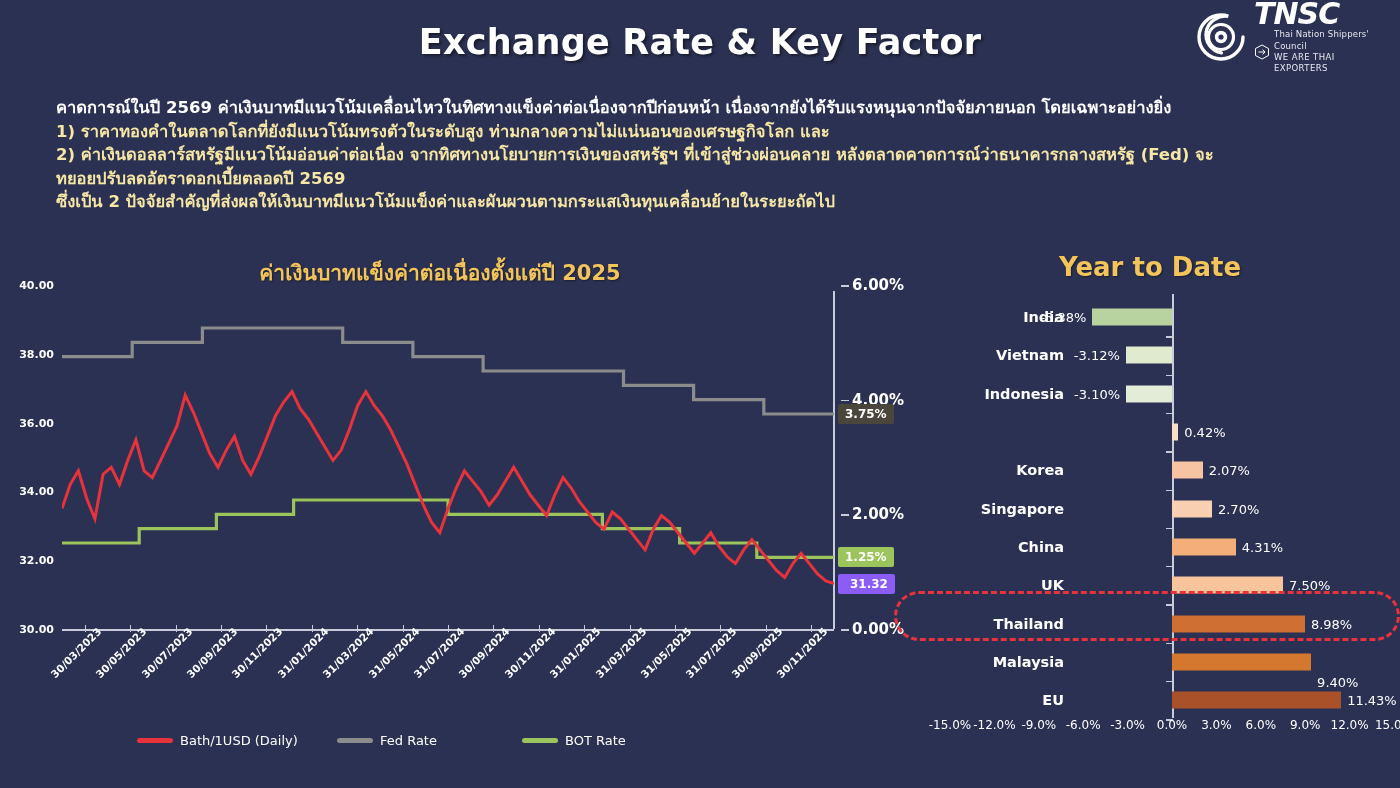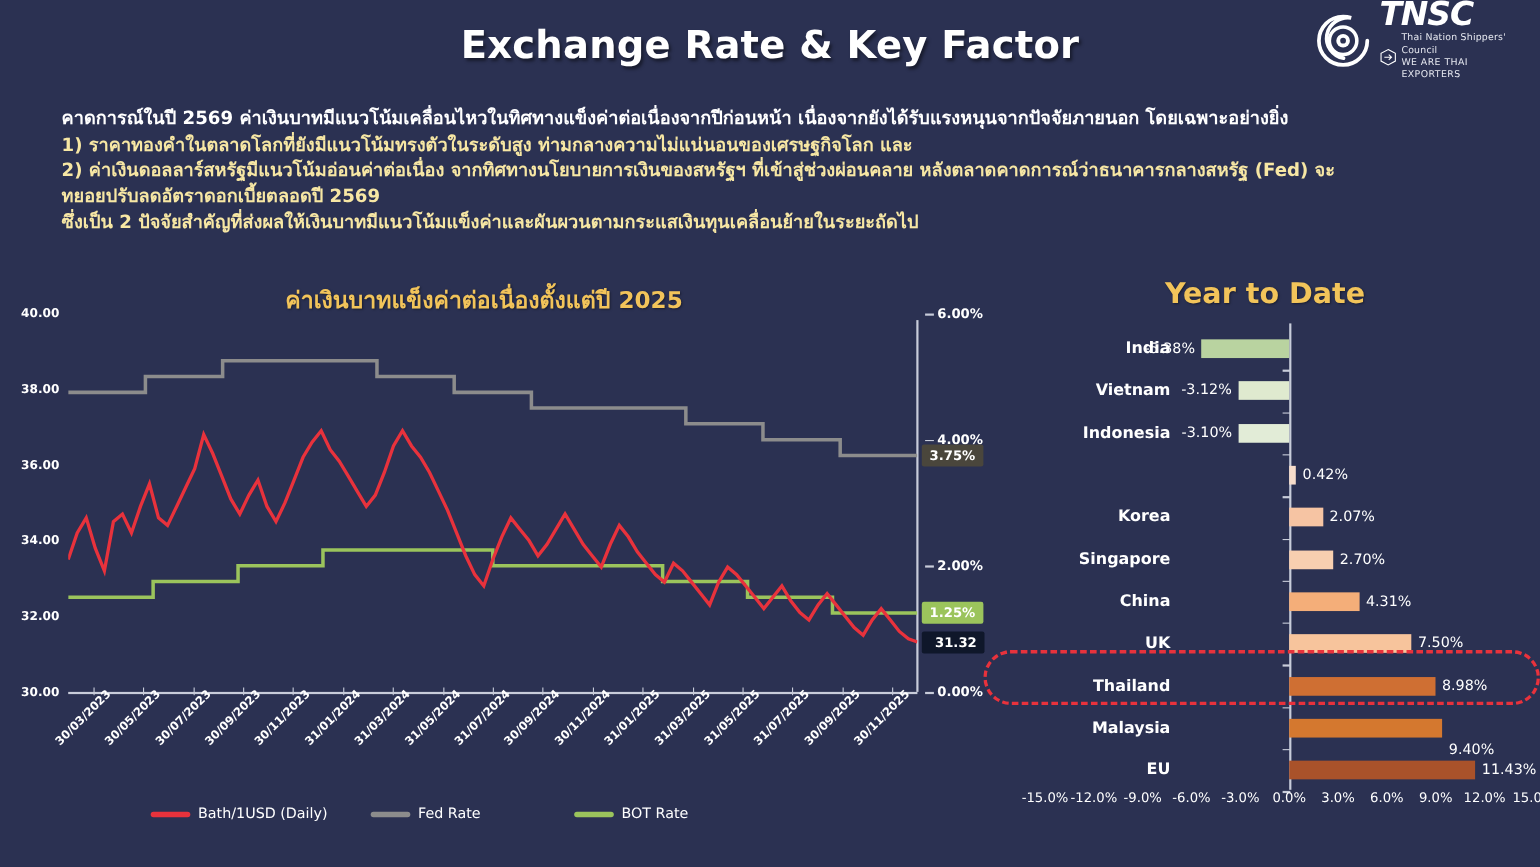--- a/index.html
+++ b/index.html
@@ -44,21 +44,21 @@
   .lchart { position: absolute; left: 0px; top: 285px; width: 900px; height: 470px; }
 
   .yaxis-left { position: absolute; left: 0; top: 0; width: 62px; height: 350px; }
   .yaxis-left .tick {
     position: absolute; right: 8px; transform: translateY(-50%);
     color: #ffffff; font-size: 11px; font-weight: bold; white-space: nowrap;
   }
   .yaxis-right { position: absolute; left: 838px; top: 0; width: 62px; height: 350px; }
   .yaxis-right .tick {
     position: absolute; left: 14px; transform: translateY(-50%);
-    color: #ffffff; font-size: 12px; font-weight: bold; white-space: nowrap;
+    color: #ffffff; font-size: 15px; font-weight: bold; white-space: nowrap;
   }
   .axis-line-r { position: absolute; left: 833px; top: 6px; width: 1.5px; height: 338px; background: #c8ccda; }
   .axis-line-b { position: absolute; left: 62px; top: 344px; width: 772px; height: 1.5px; background: #c8ccda; }
   .plot { position: absolute; left: 62px; top: 0px; width: 772px; height: 344px; overflow: visible; }
 
   .badge {
     position: absolute; padding: 3px 7px; border-radius: 2px;
     font-size: 12px; font-weight: bold; color: #ffffff; white-space: nowrap;
   }
 
@@ -166,21 +166,21 @@
     <div class="plot" id="plot">
       <svg width="772" height="344" viewBox="0 0 772 344">
         <polyline id="fed-line" fill="none" stroke="#8c8c8c" stroke-width="3.2" points="0.0,71.7 70.2,71.7 70.2,57.3 140.4,57.3 140.4,43.0 210.5,43.0 210.5,43.0 280.7,43.0 280.7,57.3 350.9,57.3 350.9,71.7 421.1,71.7 421.1,86.0 491.3,86.0 491.3,86.0 561.5,86.0 561.5,100.3 631.6,100.3 631.6,114.7 701.8,114.7 701.8,129.0 772.0,129.0"></polyline>
         <polyline id="bot-line" fill="none" stroke="#9bc45c" stroke-width="3.2" points="0.0,258.0 77.2,258.0 77.2,243.7 154.4,243.7 154.4,229.3 231.6,229.3 231.6,215.0 308.8,215.0 308.8,215.0 386.0,215.0 386.0,229.3 463.2,229.3 463.2,229.3 540.4,229.3 540.4,243.7 617.6,243.7 617.6,258.0 694.8,258.0 694.8,272.3 772.0,272.3"></polyline>
         <polyline id="fx-line" fill="none" stroke="#e8323c" stroke-width="3" points="0.0,223.6 8.2,199.5 16.4,185.8 24.6,213.3 32.9,233.9 41.1,189.2 49.3,182.3 57.5,199.5 65.7,175.4 73.9,154.8 82.1,185.8 90.3,192.6 98.6,175.4 106.8,158.2 115.0,141.0 123.2,110.1 131.4,127.3 139.6,147.9 147.8,168.6 156.0,182.3 164.3,165.1 172.5,151.4 180.7,175.4 188.9,189.2 197.1,172.0 205.3,151.4 213.5,130.7 221.7,117.0 230.0,106.6 238.2,123.8 246.4,134.2 254.6,147.9 262.8,161.7 271.0,175.4 279.2,165.1 287.4,144.5 295.7,120.4 303.9,106.6 312.1,120.4 320.3,130.7 328.5,144.5 336.7,161.7 344.9,178.9 353.1,199.5 361.4,220.2 369.6,237.4 377.8,247.7 386.0,223.6 394.2,203.0 402.4,185.8 410.6,196.1 418.9,206.4 427.1,220.2 435.3,209.8 443.5,196.1 451.7,182.3 459.9,196.1 468.1,209.8 476.3,220.2 484.6,230.5 492.8,209.8 501.0,192.6 509.2,203.0 517.4,216.7 525.6,227.0 533.8,237.4 542.0,244.2 550.3,227.0 558.5,233.9 566.7,244.2 574.9,254.6 583.1,264.9 591.3,244.2 599.5,230.5 607.7,237.4 616.0,247.7 624.2,258.0 632.4,268.3 640.6,258.0 648.8,247.7 657.0,261.4 665.2,271.8 673.4,278.6 681.7,264.9 689.9,254.6 698.1,264.9 706.3,275.2 714.5,285.5 722.7,292.4 730.9,278.6 739.1,268.3 747.4,278.6 755.6,289.0 763.8,295.8 772.0,298.6"></polyline>
       </svg>
     </div>
     <div id="badges">
         <div class="badge" style="left: 838px; top: 119px; background: rgb(74, 70, 60); color: rgb(255, 255, 255);">3.75%</div>
         <div class="badge" style="left: 838px; top: 262.333px; background: rgb(155, 196, 92); color: rgb(255, 255, 255);">1.25%</div>
-        <div class="badge" style="left: 838px; top: 288.592px; background: #0f172a; color: rgb(255, 255, 255); padding-left: 12px;">31.32</div>
+        <div class="badge" style="left: 838px; top: 288.592px; background: #8b5cf6; color: rgb(255, 255, 255); padding-left: 12px;">31.32</div>
       </div>
     <div class="xticks" id="xticks">
         <div class="xm" style="left: 22.7059px;"></div>
         <div class="xt" style="left: 22.7059px;">30/03/2023</div>
         <div class="xm" style="left: 68.1176px;"></div>
         <div class="xt" style="left: 68.1176px;">30/05/2023</div>
         <div class="xm" style="left: 113.529px;"></div>
         <div class="xt" style="left: 113.529px;">30/07/2023</div>
         <div class="xm" style="left: 158.941px;"></div>
         <div class="xt" style="left: 158.941px;">30/09/2023</div>

